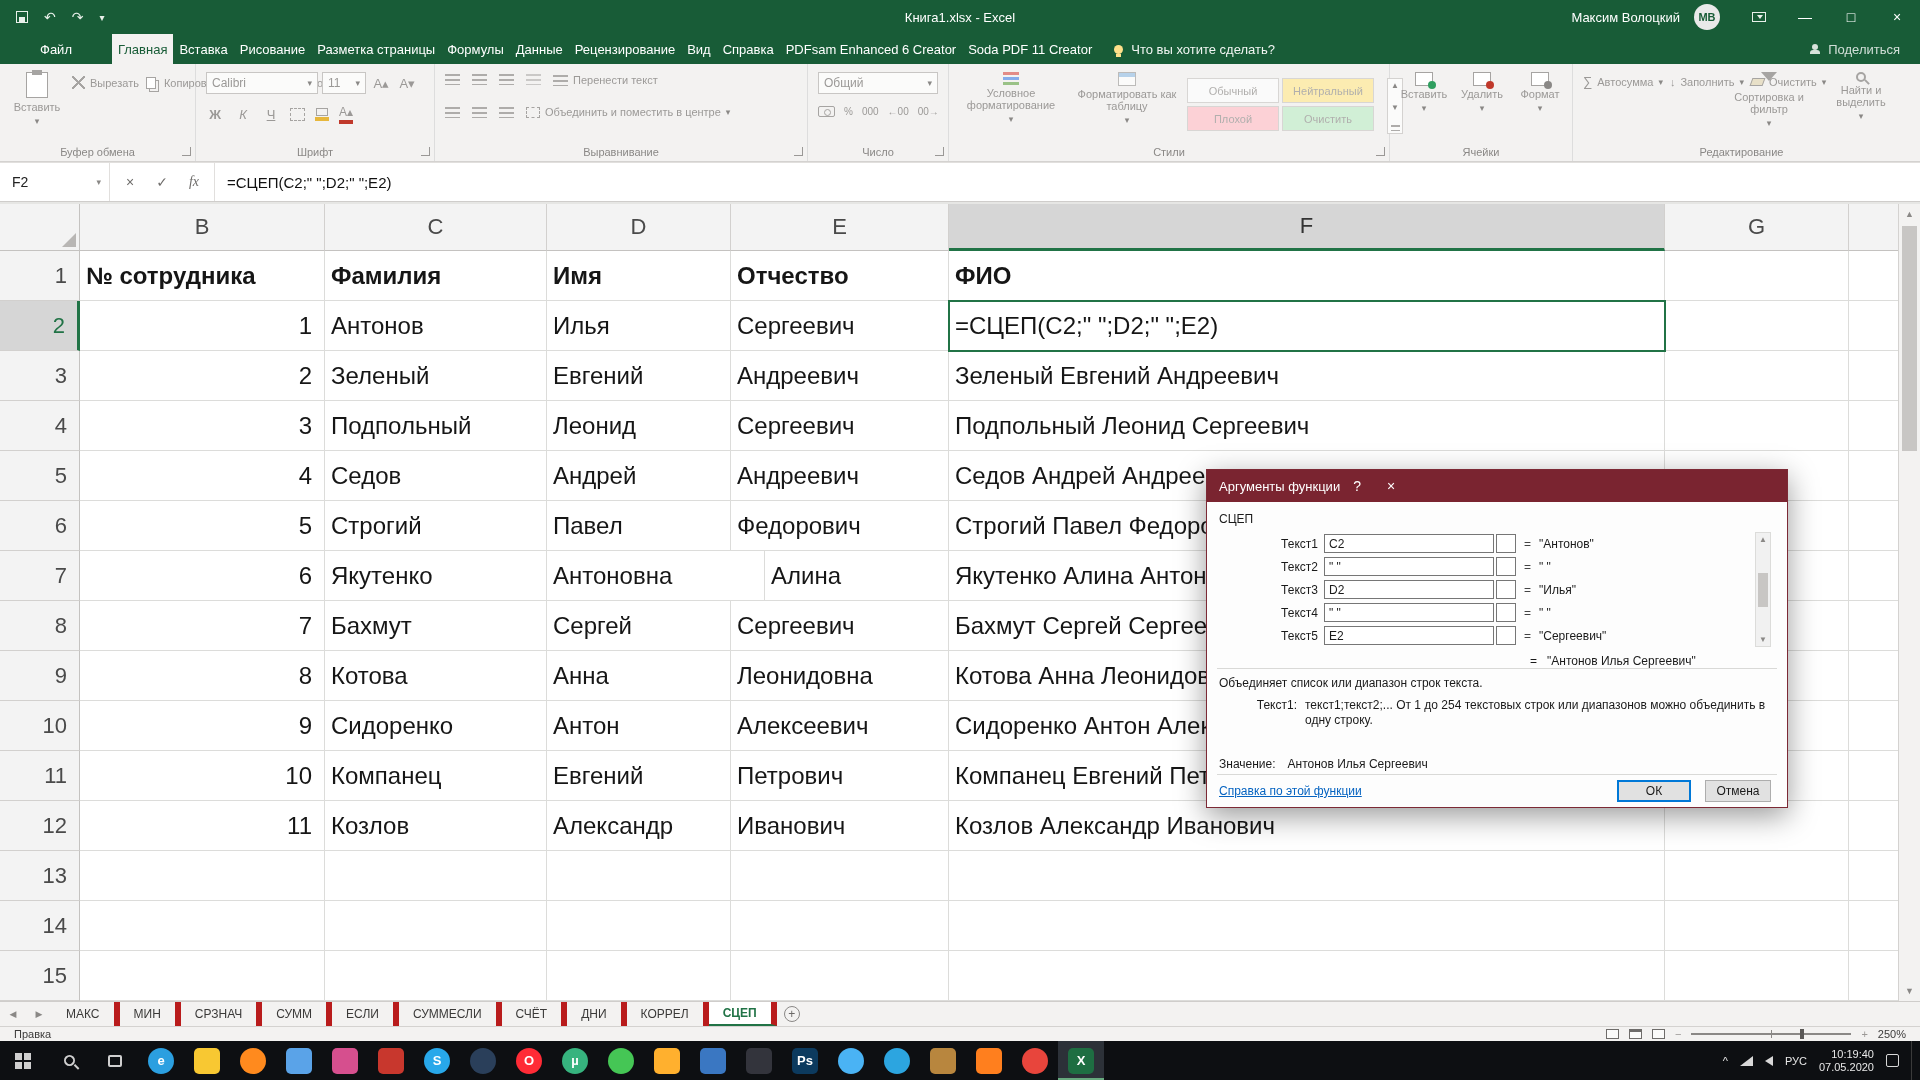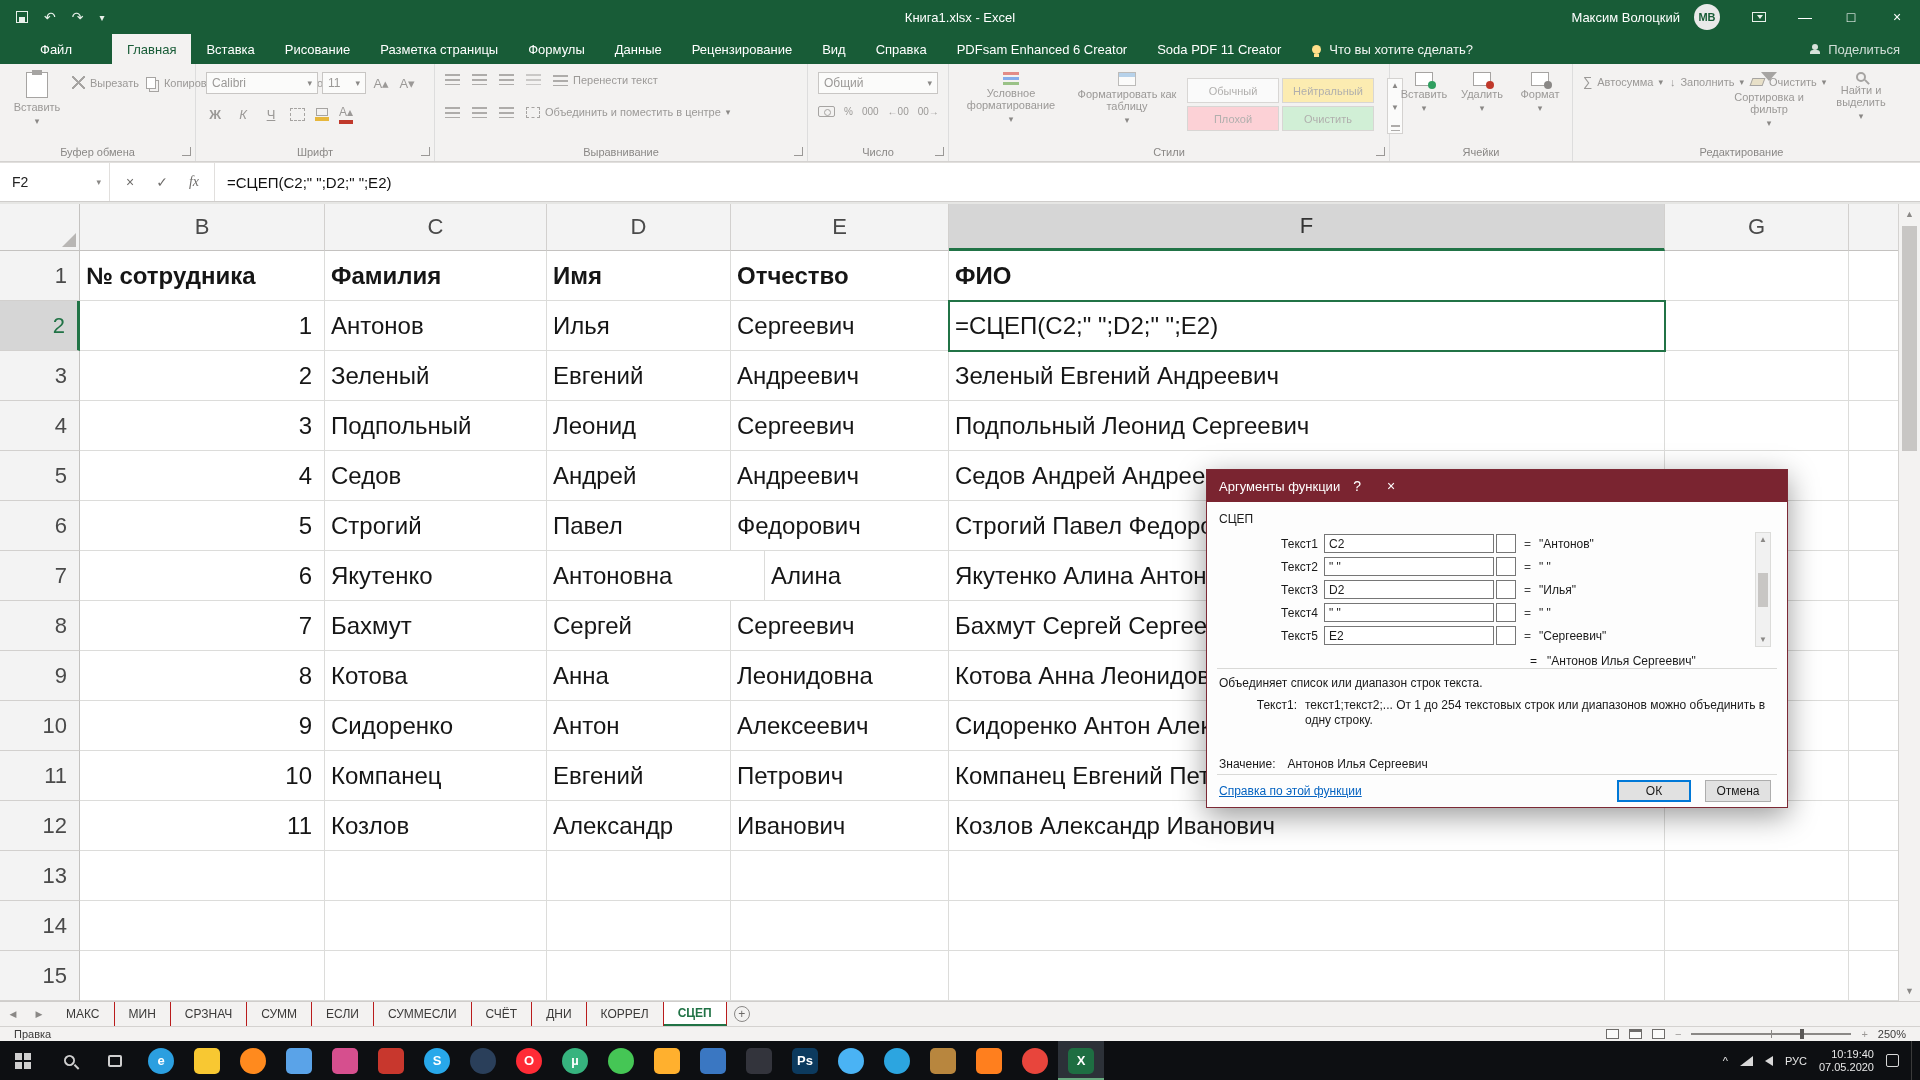--- a/index.html
+++ b/index.html
@@ -16,21 +16,21 @@
   .win-title{position:absolute;left:0;right:0;text-align:center;font-size:13px;pointer-events:none}
   .tb-right{margin-left:auto;display:flex;align-items:center;height:34px}
   .user{font-size:13px;margin-right:14px}
   .avatar{width:26px;height:26px;border-radius:50%;background:#e9e9e9;color:#185c37;font-size:11px;font-weight:bold;display:flex;align-items:center;justify-content:center;margin-right:16px}
   .winbtn{width:46px;height:34px;display:flex;align-items:center;justify-content:center;font-size:14px}
   .ribopt-box{display:inline-block;width:14px;height:10px;border:1px solid #e8f0ea;position:relative}
   .ribopt-box::after{content:"";position:absolute;left:4px;top:2px;border:3px solid transparent;border-top:4px solid #e8f0ea}
 
   
   .tabrow{position:absolute;left:0;top:34px;width:1920px;height:30px;background:#185c37;display:flex;align-items:stretch;color:#fff;font-size:13px}
-  .rtab{display:flex;align-items:center;padding:0 15px;white-space:nowrap}
+  .rtab{display:flex;align-items:center;padding:0 6px;white-space:nowrap}
   .rtab.file{padding:0 40px}
   .rtab.active{background:#f3f2f1;color:#185c37}
   .tellme{display:flex;align-items:center;gap:8px;padding:0 16px;color:#f2f6f3;white-space:nowrap}
   .bulb{display:inline-block;width:9px;height:9px;border-radius:50%;background:#ffe08a;position:relative}
   .bulb::after{content:"";position:absolute;left:2px;top:9px;width:5px;height:3px;background:#ffe08a}
   .share{margin-left:auto;display:flex;align-items:center;gap:8px;padding-right:20px;color:rgba(255,255,255,.8);white-space:nowrap}
   .share-person{display:inline-block;width:10px;height:10px;position:relative}
   .share-person::before{content:"";position:absolute;left:2px;top:0;width:6px;height:6px;border-radius:50%;background:#d7e2da}
   .share-person::after{content:"";position:absolute;left:0;top:6px;width:10px;height:4px;border-radius:3px 3px 0 0;background:#d7e2da}
 
@@ -140,21 +140,21 @@
   .dlg-value{position:absolute;left:12px;top:255px;display:flex}
   .dlg-value span+span{margin-left:12px}
   .dlg-footer{position:absolute;left:12px;right:16px;top:278px;display:flex;align-items:center}
   .dlg-link{color:#0563c1;text-decoration:underline}
   .dlg-btn{width:74px;height:22px;background:#e1e1e1;border:1px solid #adadad;display:flex;align-items:center;justify-content:center;margin-left:14px}
   .dlg-btn.primary{border:2px solid #0078d7;margin-left:auto}
 
   
   .sheettabs{position:absolute;left:0;top:1001px;width:1920px;height:25px;background:#f3f2f1;border-top:1px solid #cfcdcb;display:flex;align-items:stretch;font-size:12px;color:#3b3a39}
   .tab-nav{width:26px;display:flex;align-items:center;justify-content:center;color:#8a8886;font-size:9px}
-  .stab{display:flex;align-items:center;padding:0 14px;border-right:1px solid #b91c1c;white-space:nowrap}
+  .stab{display:flex;align-items:center;padding:0 14px;border-right:6px solid #b91c1c;white-space:nowrap}
   .stab.active{background:#fff;color:#217346;font-weight:bold;border-bottom:2px solid #217346}
   .addsheet{width:30px;display:flex;align-items:center;justify-content:center}
   .addsheet span{width:16px;height:16px;border:1px solid #8a8886;border-radius:50%;color:#6a6866;font-size:12px;line-height:14px;text-align:center}
 
   
   .statusbar{position:absolute;left:0;top:1026px;width:1920px;height:15px;background:#f3f2f1;border-top:1px solid #d4d2d0;display:flex;align-items:center;font-size:11px;color:#3b3a39}
   .sb-mode{padding-left:14px}
   .sb-right{margin-left:auto;display:flex;align-items:center;gap:10px;padding-right:14px}
   .vic{width:13px;height:10px;border:1px solid #6e6c6a;background:#fbfbfa}
   .vic.mid{background:linear-gradient(#6e6c6a 0 2px,#fbfbfa 2px)}

